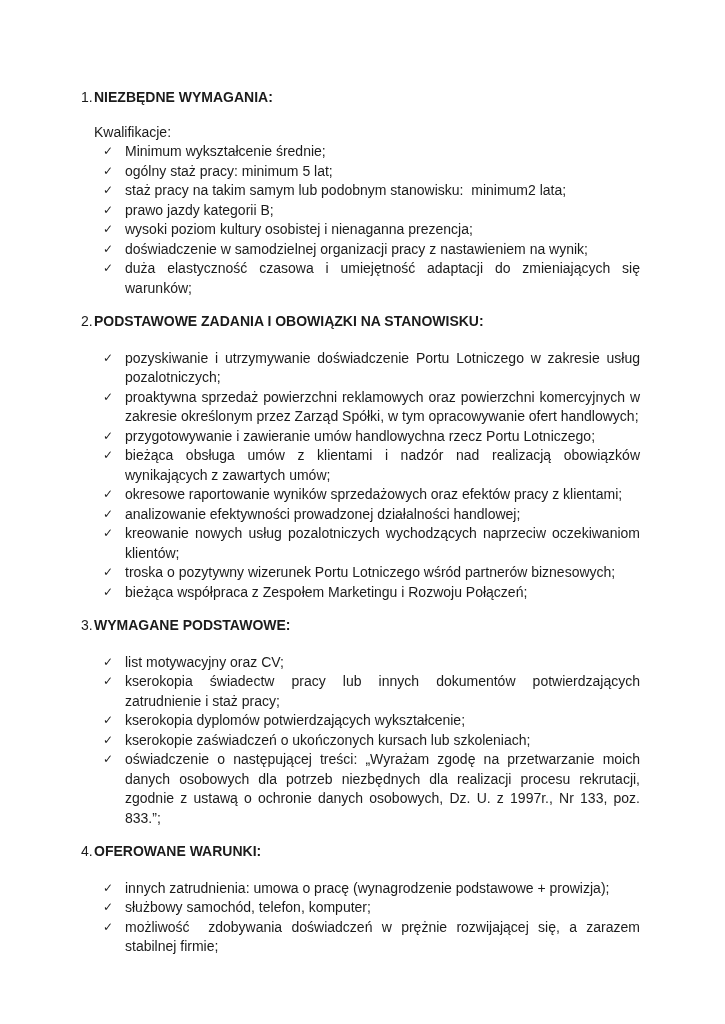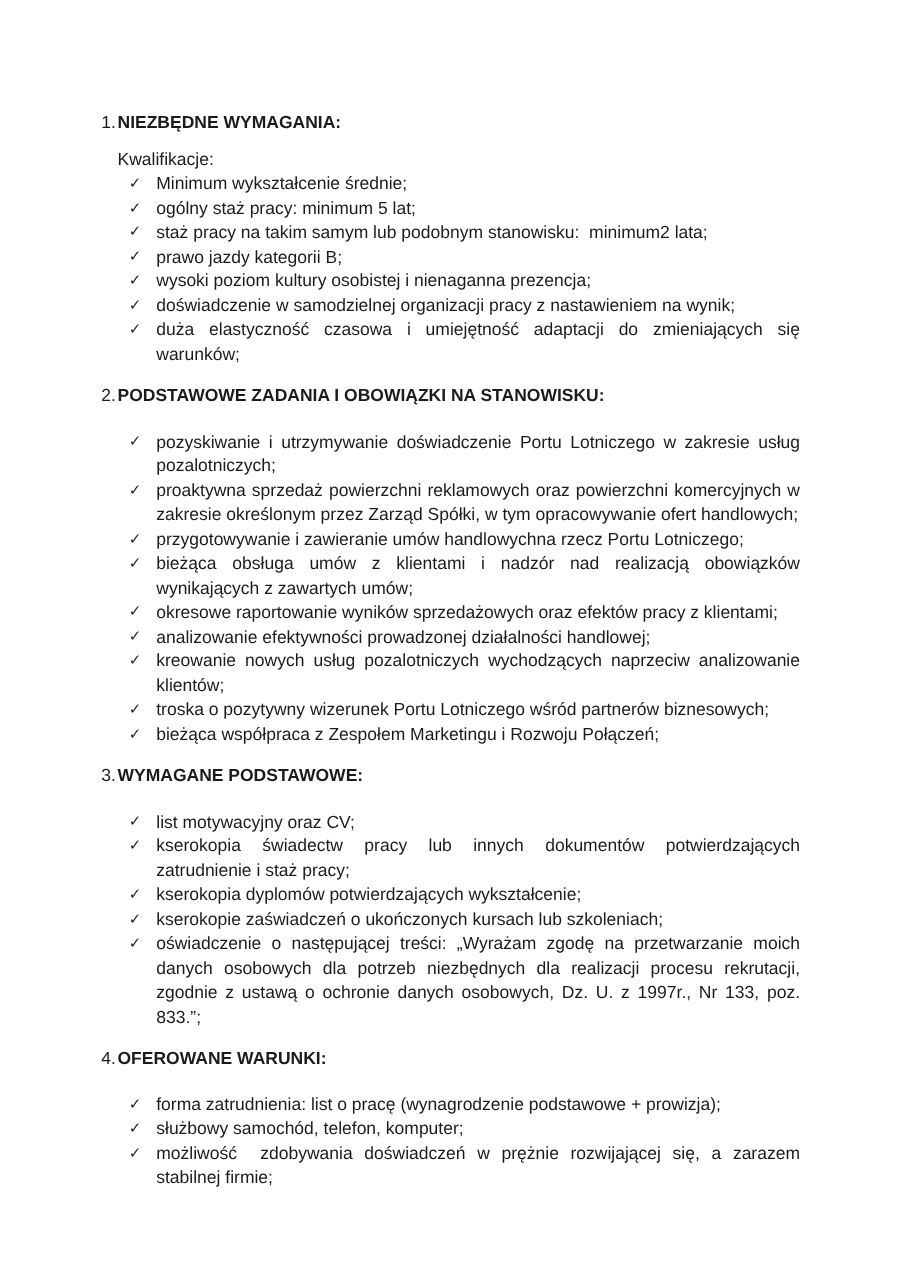--- a/index.html
+++ b/index.html
@@ -39,21 +39,21 @@
   .field-row {
     margin-top: 17px;
     padding-left: 13px;
     white-space: pre-wrap;
   }
   .field-label {
     display: inline-block;
     width: 96px;
   }
   .sub-heading {
-    margin-top: 10px;
+    margin-top: 15px;
     padding-left: 13px;
     white-space: pre-wrap;
   }
   .items { margin-top: 17px; }
   .sub-heading + .items { margin-top: 0; }
   .bullet-item {
     display: flex;
     padding-left: 22px;
   }
   .check {
@@ -152,21 +152,21 @@
     <span class="bullet-text">okresowe raportowanie wyników sprzedażowych oraz efektów pracy z klientami;</span>
   </div>
 
   <div class="bullet-item">
     <span class="check">✓</span>
     <span class="bullet-text">analizowanie efektywności prowadzonej działalności handlowej;</span>
   </div>
 
   <div class="bullet-item">
     <span class="check">✓</span>
-    <span class="bullet-text">kreowanie nowych usług pozalotniczych wychodzących naprzeciw analizowanie klientów;</span>
+    <span class="bullet-text">kreowanie nowych usług pozalotniczych wychodzących naprzeciw oczekiwaniom klientów;</span>
   </div>
 
   <div class="bullet-item">
     <span class="check">✓</span>
     <span class="bullet-text">troska o pozytywny wizerunek Portu Lotniczego wśród partnerów biznesowych;</span>
   </div>
 
   <div class="bullet-item">
     <span class="check">✓</span>
     <span class="bullet-text">bieżąca współpraca z Zespołem Marketingu i Rozwoju Połączeń;</span>
@@ -212,21 +212,21 @@
 
   <section class="doc-section">
     <header class="sec-heading">
       <span class="sec-num">4.</span>
       <span class="sec-title">OFEROWANE WARUNKI:</span>
     </header>
     <div class="sec-content">
           <div class="items">
   <div class="bullet-item">
     <span class="check">✓</span>
-    <span class="bullet-text">forma zatrudnienia: list o pracę (wynagrodzenie podstawowe + prowizja);</span>
+    <span class="bullet-text">innych zatrudnienia: umowa o pracę (wynagrodzenie podstawowe + prowizja);</span>
   </div>
 
   <div class="bullet-item">
     <span class="check">✓</span>
     <span class="bullet-text">służbowy samochód, telefon, komputer;</span>
   </div>
 
   <div class="bullet-item">
     <span class="check">✓</span>
     <span class="bullet-text">możliwość  zdobywania doświadczeń w prężnie rozwijającej się, a zarazem stabilnej firmie;</span>

